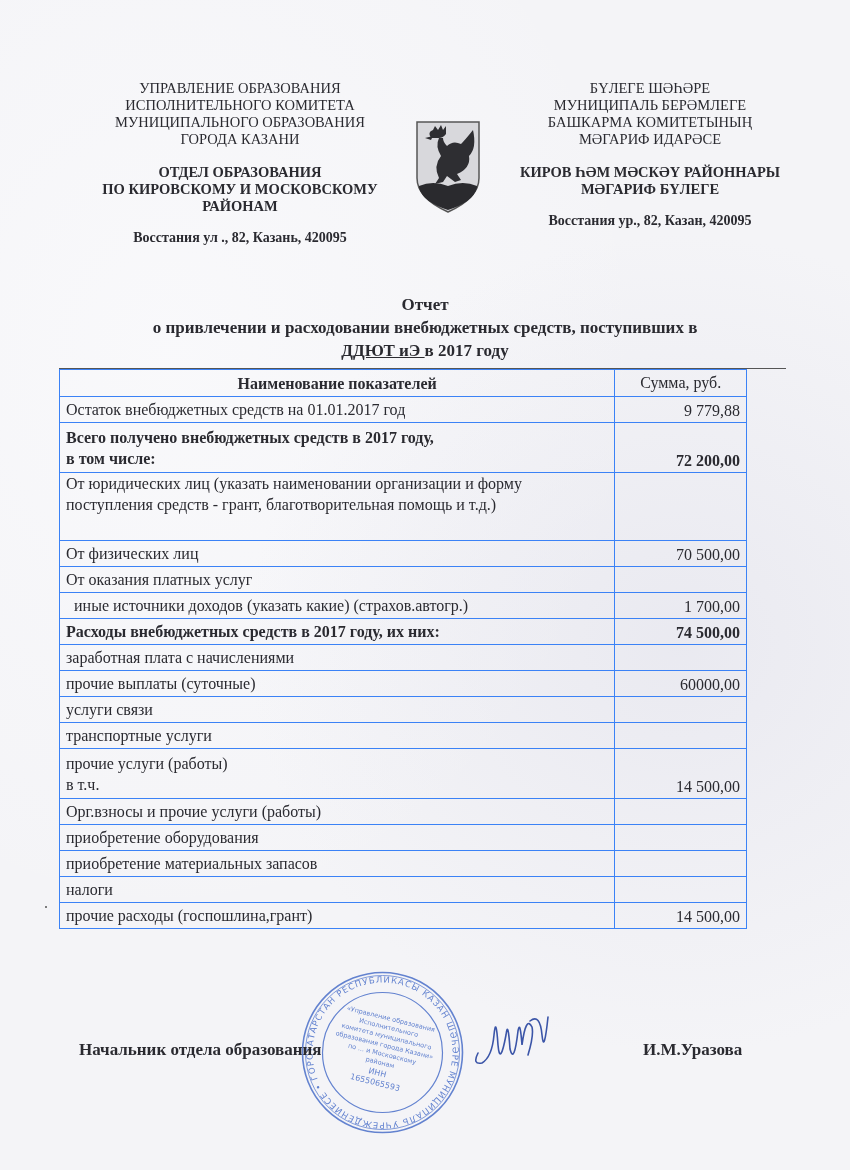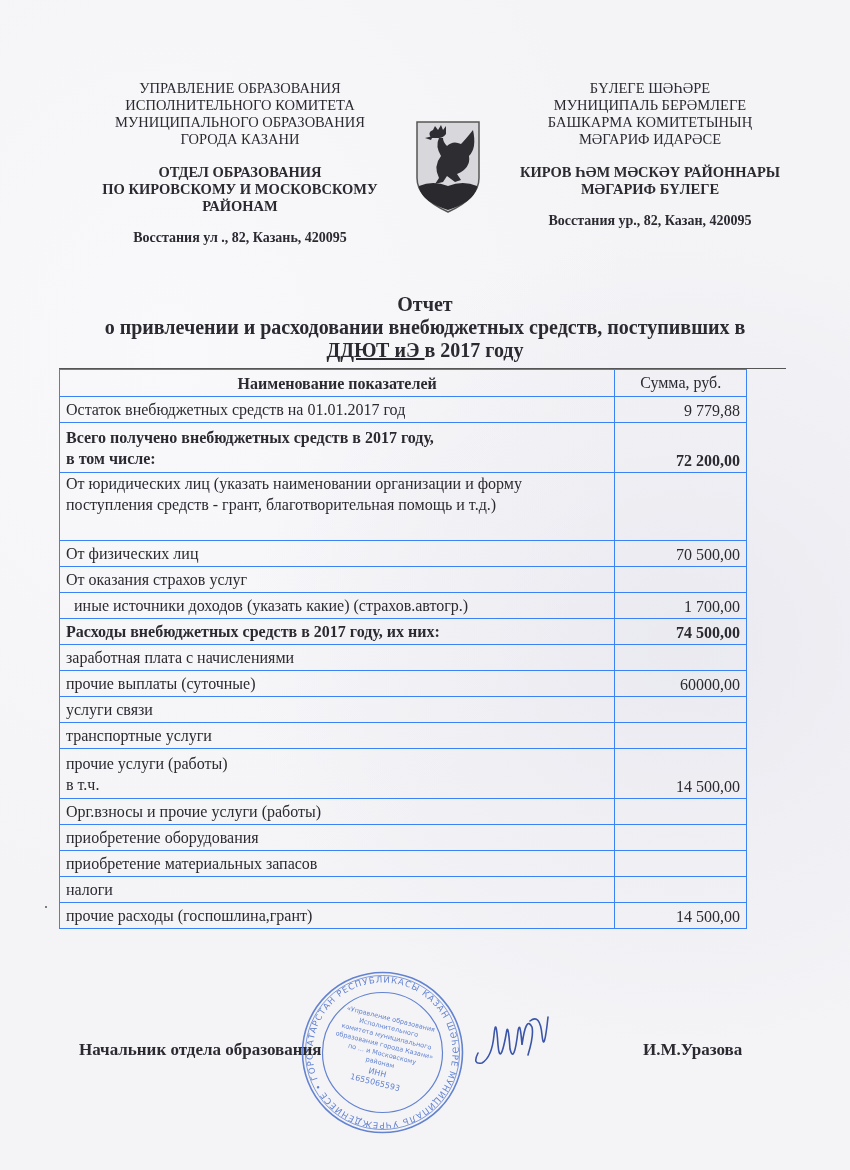--- a/index.html
+++ b/index.html
@@ -20,21 +20,21 @@
   .hdr .plain { font-weight: normal; }
   .hdr .bold { font-weight: bold; }
   #hdr-left { left: 80px; top: 80px; width: 320px; }
   #hdr-right { left: 500px; top: 80px; width: 300px; }
   .hdr .gap { height: 16px; }
   .hdr .addr { margin-top: 14px; font-weight: bold; font-size: 14px; }
 
   #coat { position: absolute; left: 413px; top: 116px; width: 70px; height: 100px; }
 
   #title { position: absolute; left: 0; top: 293px; width: 850px; text-align: center;
-    font-weight: bold; font-size: 20px; line-height: 23px; font-family: "Liberation Serif", serif; }
+    font-weight: bold; font-size: 17px; line-height: 23px; font-family: "Liberation Serif", serif; }
   #title .u { text-decoration: underline; }
 
   #top-line { position: absolute; left: 59px; top: 368px; width: 727px; height: 1px; background: #555; }
 
   table#report {
     position: absolute; left: 59px; top: 369px;
     border-collapse: collapse; width: 688px;
     font-family: "Liberation Serif", serif; font-size: 16px;
   }
   #report td { border: 1px solid #3b82f6; padding: 0 6px; vertical-align: middle; line-height: 21px; }
@@ -118,21 +118,21 @@
   </tr>
   <tr class="tall3">
     <td class="name">От юридических лиц (указать наименовании организации и форму поступления средств - грант, благотворительная помощь и т.д.)</td>
     <td class="sum"></td>
   </tr>
   <tr>
     <td class="name">От физических лиц</td>
     <td class="sum">70 500,00</td>
   </tr>
   <tr>
-    <td class="name">От оказания страхов услуг</td>
+    <td class="name">От оказания платных услуг</td>
     <td class="sum"></td>
   </tr>
   <tr>
     <td class="name indent">иные источники доходов (указать какие) (страхов.автогр.)</td>
     <td class="sum">1 700,00</td>
   </tr>
   <tr class="bold">
     <td class="name">Расходы внебюджетных средств в 2017 году, их них:</td>
     <td class="sum">74 500,00</td>
   </tr>

